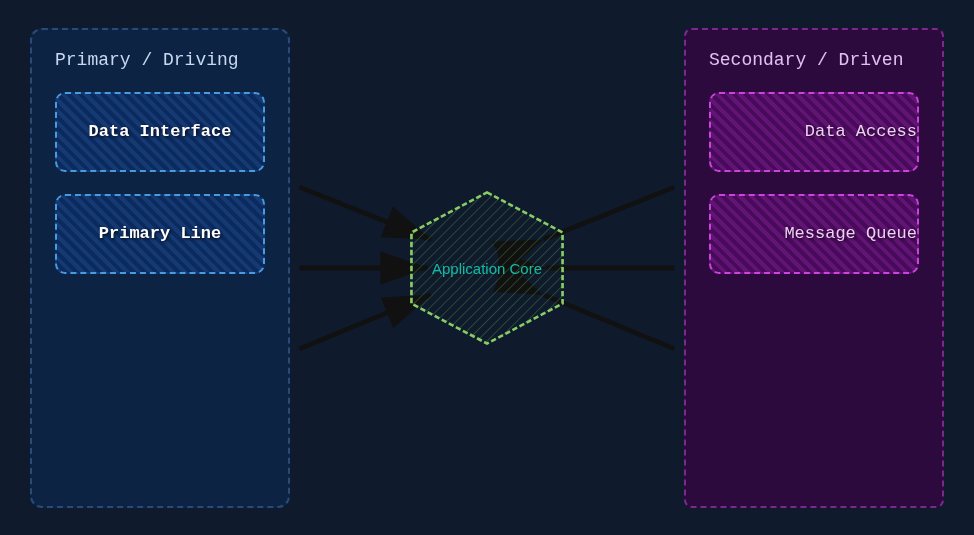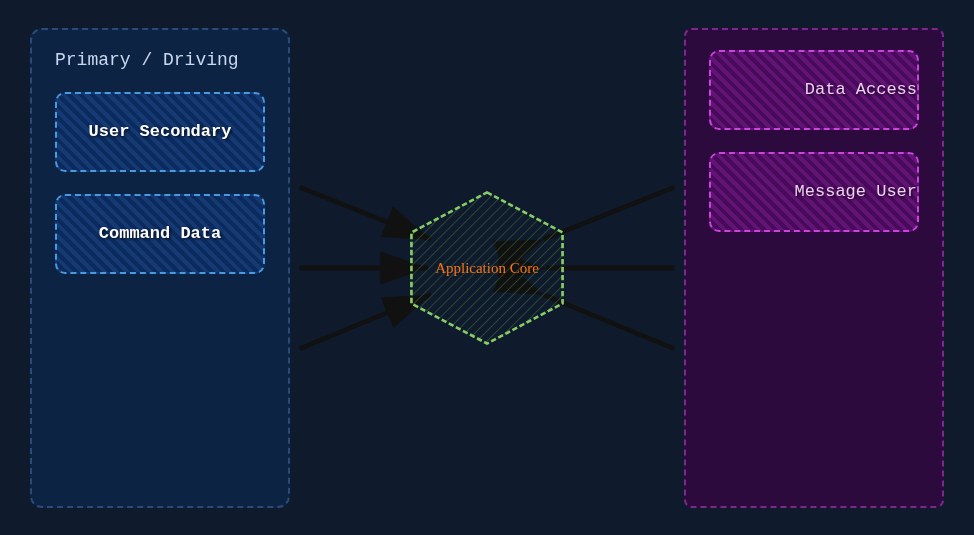--- a/index.html
+++ b/index.html
@@ -99,23 +99,23 @@
     .hexagon svg {
       width: 100%;
       height: 100%;
     }
 
     .hex-label {
       position: absolute;
       top: 50%;
       left: 50%;
       transform: translate(-50%, -50%);
-      color: #f97316;
+      color: #14b8a6;
       font-size: 15px;
-      font-family: Liberation Serif, serif;
+      font-family: Liberation Sans, sans-serif;
       text-align: center;
       white-space: nowrap;
       pointer-events: none;
     }
 
     
     .arrows-svg {
       position: absolute;
       top: 0;
       left: 0;
@@ -168,24 +168,24 @@
     }
   </style>
 </head>
 <body>
 
 <div class="diagram-container">
 
   <div class="primary-panel">
     <div class="panel-title">Primary / Driving</div>
     <div class="primary-box">
-      <span>User Secondary</span>
+      <span>Data Interface</span>
     </div>
     <div class="primary-box">
-      <span>Command Data</span>
+      <span>Primary Line</span>
     </div>
   </div>
 
   <div class="center-area">
     <svg class="arrows-svg" viewBox="0 0 414 480" xmlns="http://www.w3.org/2000/svg">
 
       <defs>
         <marker id="arrowhead-right" markerWidth="10" markerHeight="7" refX="10" refY="3.5" orient="auto">
           <polygon points="0 0, 10 3.5, 0 7" fill="#111111"></polygon>
         </marker>
@@ -213,21 +213,22 @@
             </pattern>
           </defs>
           <polygon points="100,5 185,50 185,130 100,175 15,130 15,50" fill="url(#hex-hatch)" stroke="#88cc66" stroke-width="3" stroke-dasharray="6,3"></polygon>
         </svg>
       </div>
       <div class="hex-label">Application Core</div>
     </div>
   </div>
 
   <div class="secondary-panel">
+    <div class="panel-title secondary-title">Secondary / Driven</div>
     <div class="secondary-box">
       <span>Data Access</span>
     </div>
     <div class="secondary-box">
-      <span>Message User</span>
+      <span>Message Queue</span>
     </div>
   </div>
 
 </div>
 
 </body></html>

